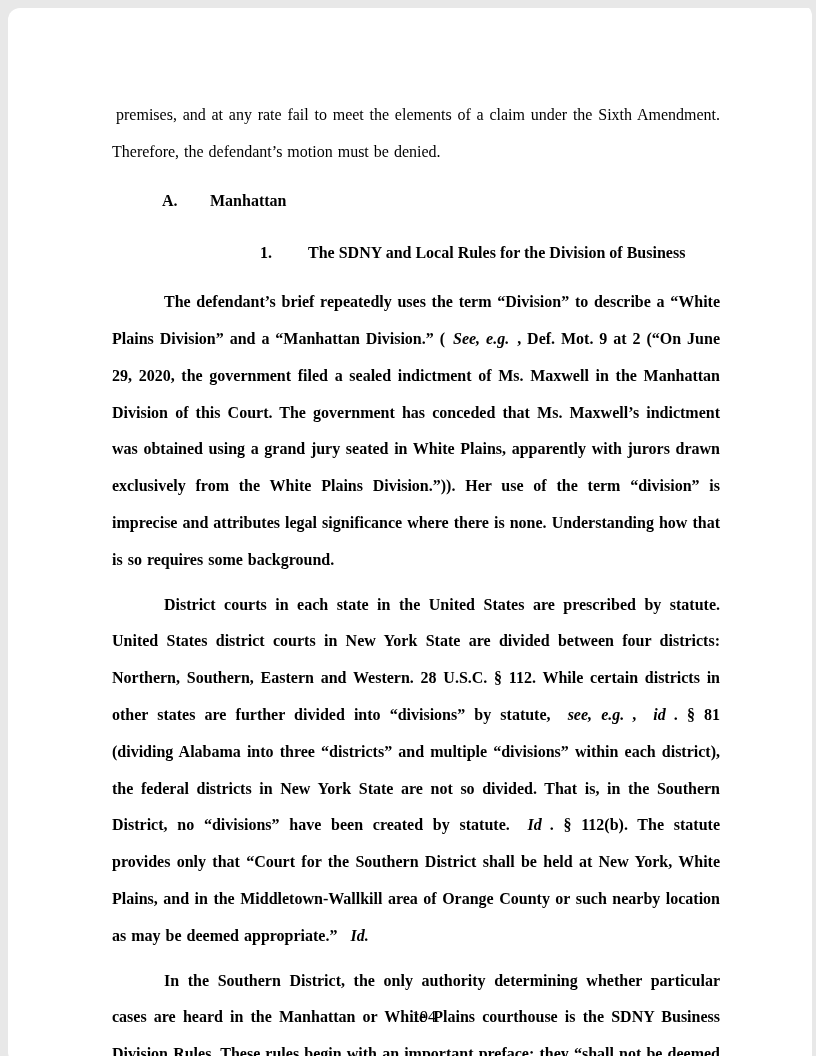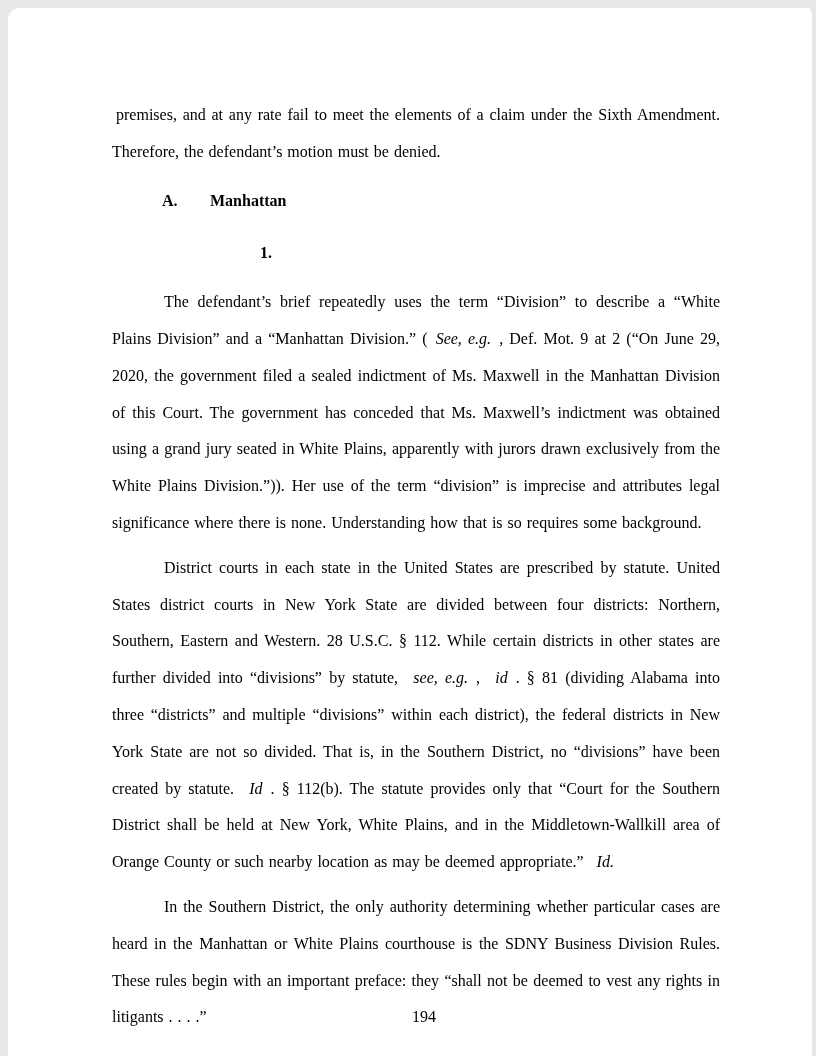--- a/index.html
+++ b/index.html
@@ -23,21 +23,21 @@
     left: 96px;
     width: 624px;
     padding-top: 85px;
   }
 
   p.para {
     text-align: justify;
     line-height: 2.3;
     word-spacing: 1px;
   }
-  p.para.indent { text-indent: 48px; }
+  p.para.indent { text-indent: 48px; font-weight: bold; }
 
   .italic { font-style: italic; }
 
   .heading {
     display: flex;
     line-height: 2.3;
     font-weight: bold;
   }
   .heading .h-label {
     flex: 0 0 48px;
@@ -63,20 +63,21 @@
 
     <p class="para"><span>premises, and at any rate fail to meet the elements of a claim under the Sixth Amendment.  Therefore, the defendant’s motion must be denied.</span></p>
 
     <div class="heading level-a">
       <span class="h-label">A.</span>
       <span class="h-title">Manhattan</span>
     </div>
 
     <div class="heading level-1">
       <span class="h-label">1.</span>
+      <span class="h-title">The SDNY and Local Rules for the Division of Business</span>
     </div>
 
     <p class="para indent"><span>The defendant’s brief repeatedly uses the term “Division” to describe a “White Plains Division” and a “Manhattan Division.”  (</span><span class="italic">See, e.g.</span><span>, Def. Mot. 9 at 2 (“On June 29, 2020, the government filed a sealed indictment of Ms. Maxwell in the Manhattan Division of this Court. The government has conceded that Ms. Maxwell’s indictment was obtained using a grand jury seated in White Plains, apparently with jurors drawn exclusively from the White Plains Division.”)).  Her use of the term “division” is imprecise and attributes legal significance where there is none.  Understanding how that is so requires some background.</span></p>
 
     <p class="para indent"><span>District courts in each state in the United States are prescribed by statute.  United States district courts in New York State are divided between four districts: Northern, Southern, Eastern and Western.  28 U.S.C. § 112.  While certain districts in other states are further divided into “divisions” by statute, </span><span class="italic">see, e.g.</span><span>, </span><span class="italic">id</span><span>. § 81 (dividing Alabama into three “districts” and multiple “divisions” within each district), the federal districts in New York State are not so divided.  That is, in the Southern District, no “divisions” have been created by statute.  </span><span class="italic">Id</span><span>. § 112(b).  The statute provides only that “Court for the Southern District shall be held at New York, White Plains, and in the Middletown-Wallkill area of Orange County or such nearby location as may be deemed appropriate.”  </span><span class="italic">Id.</span></p>
 
     <p class="para indent"><span>In the Southern District, the only authority determining whether particular cases are heard in the Manhattan or White Plains courthouse is the SDNY Business Division Rules.  These rules begin with an important preface: they “shall not be deemed to vest any rights in litigants . . . .”</span></p>
 
   </div>
 

